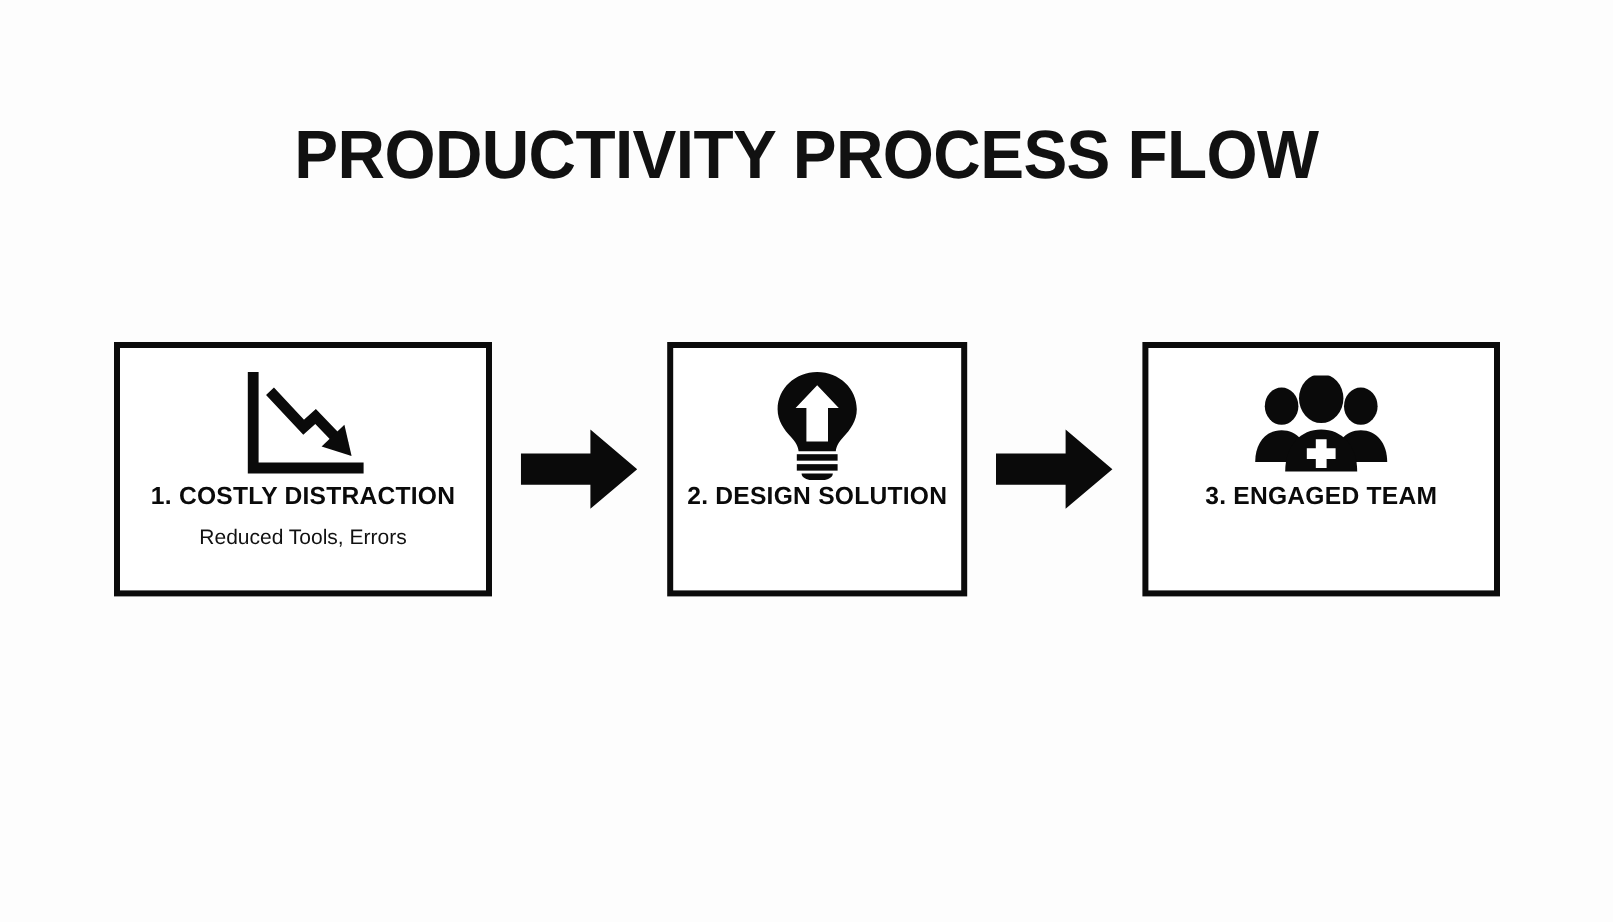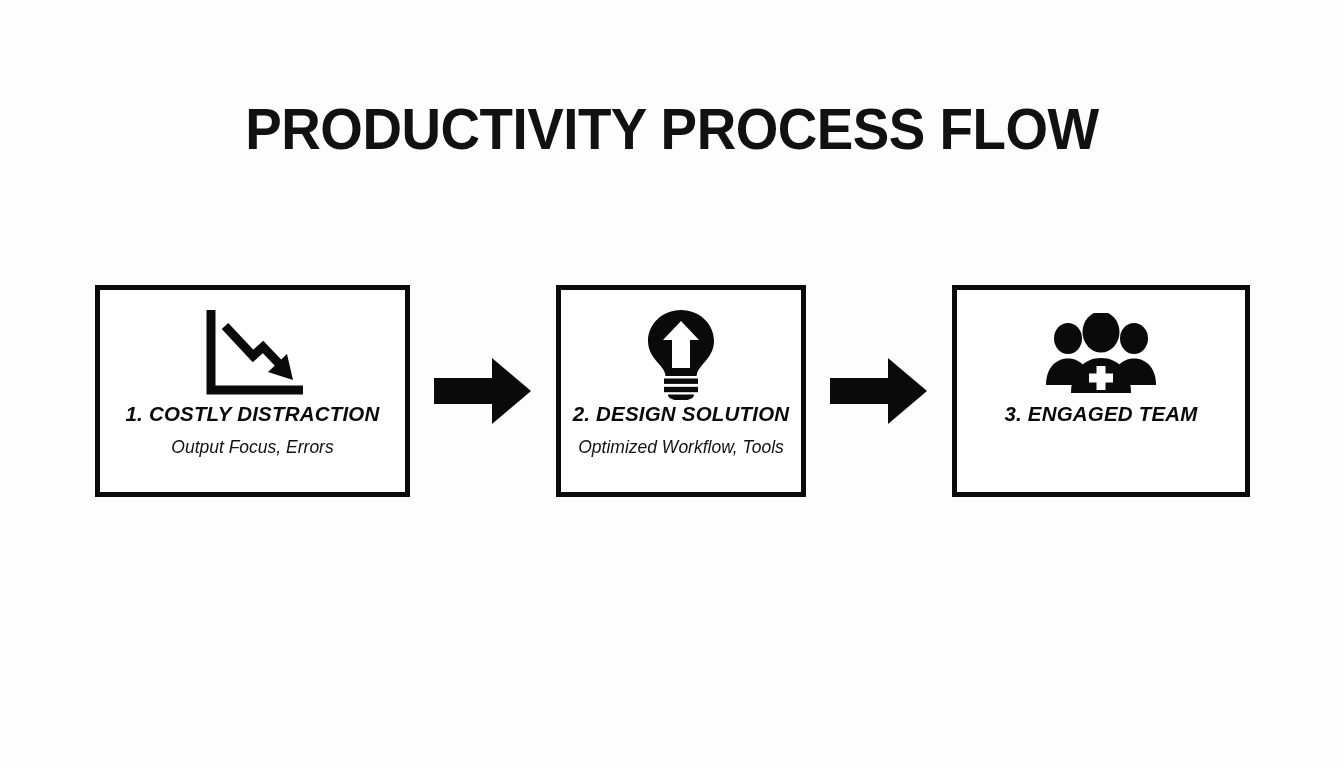--- a/index.html
+++ b/index.html
@@ -51,21 +51,20 @@
     width: 315px;
     height: 212px;
     border: 5px solid #0b0b0b;
     background: #ffffff;
     display: flex;
     flex-direction: column;
     align-items: center;
     justify-content: flex-start;
     padding-top: 18px;
     position: relative;
-    font-style: italic;
   }
   .step-card.card-2 { width: 250px; }
   .step-card.card-3 { width: 298px; }
 
   .icon-slot {
     height: 92px;
     display: flex;
     align-items: center;
     justify-content: center;
   }
@@ -108,21 +107,21 @@
       <svg width="100" height="88" viewBox="0 0 100 88" aria-hidden="true">
 
         <path d="M8 4 L8 80 L96 80" fill="none" stroke="#0a0a0a" stroke-width="9" stroke-linecap="square" stroke-linejoin="miter"></path>
 
         <path d="M22 16 L50 46 L60 37 L84 62" fill="none" stroke="#0a0a0a" stroke-width="9" stroke-linecap="butt" stroke-linejoin="miter"></path>
 
         <path d="M90 70 L65 62 L84 44 Z" fill="#0a0a0a"></path>
       </svg>
     </div>
     <div class="step-title">1. COSTLY DISTRACTION</div>
-    <div class="step-sub">Output Focus, Errors</div>
+    <div class="step-sub">Reduced Tools, Errors</div>
   </div>
 
   <div class="connector">
     <svg width="98" height="68" viewBox="0 0 98 68" aria-hidden="true">
       <path d="M0 21 L58 21 L58 1 L97 34 L58 67 L58 47 L0 47 Z" fill="#0a0a0a"></path>
     </svg>
   </div>
 
   <div class="step-card card-2">
     <div class="icon-slot">
@@ -139,21 +138,20 @@
 
         <rect x="20" y="70.5" width="34" height="5.4" fill="#0a0a0a"></rect>
         <rect x="20" y="78.8" width="34" height="5.4" fill="#0a0a0a"></rect>
 
         <path d="M24 86.6 L50 86.6 C50 90.6 44.5 92.6 37 92.6 C29.5 92.6 24 90.6 24 86.6 Z" fill="#0a0a0a"></path>
 
         <path d="M37 13 L55 32 L46 32 L46 60 L28 60 L28 32 L19 32 Z" fill="#ffffff"></path>
       </svg>
     </div>
     <div class="step-title">2. DESIGN SOLUTION</div>
-    <div class="step-sub">Optimized Workflow, Tools</div>
   </div>
 
   <div class="connector">
     <svg width="98" height="68" viewBox="0 0 98 68" aria-hidden="true">
       <path d="M0 21 L58 21 L58 1 L97 34 L58 67 L58 47 L0 47 Z" fill="#0a0a0a"></path>
     </svg>
   </div>
 
   <div class="step-card card-3">
     <div class="icon-slot">

